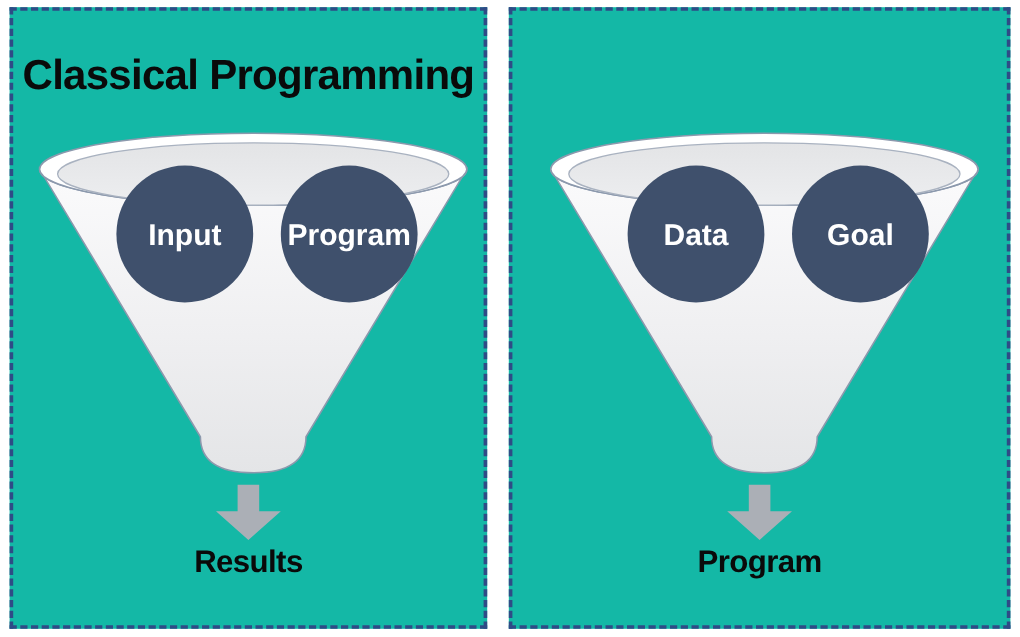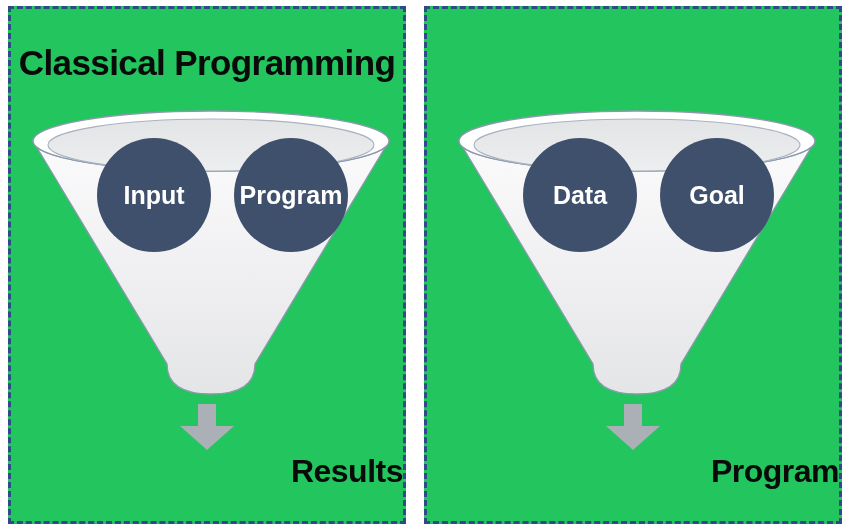--- a/index.html
+++ b/index.html
@@ -22,21 +22,21 @@
     background: #ffffff;
   }
 
   
   .panel {
     position: absolute;
     top: 6px;
     height: 518px;
     box-sizing: border-box;
     border: 3px dashed #2F4B86;
-    background: #22c55e;
+    background: #14b8a6;
   }
   #panel-left  { left: 8px;   width: 398px; }
   #panel-right { left: 424px; width: 418px; }
 
   
   .panel-title {
     position: absolute;
     top: 36px;
     left: 0;
     right: 0;
@@ -76,22 +76,22 @@
     height: 52px;
   }
   .arrow-svg { display: block; margin: 0 auto; }
 
   
   .outcome-label {
     position: absolute;
     top: 446px;
     left: 0;
     right: 0;
-    text-align: right;
-    font-size: 32px;
+    text-align: center;
+    font-size: 26px;
     font-weight: bold;
     color: #0a0a0a;
     letter-spacing: -0.5px;
     line-height: 1;
     white-space: nowrap;
   }
 </style>
 </head>
 <body>
 

